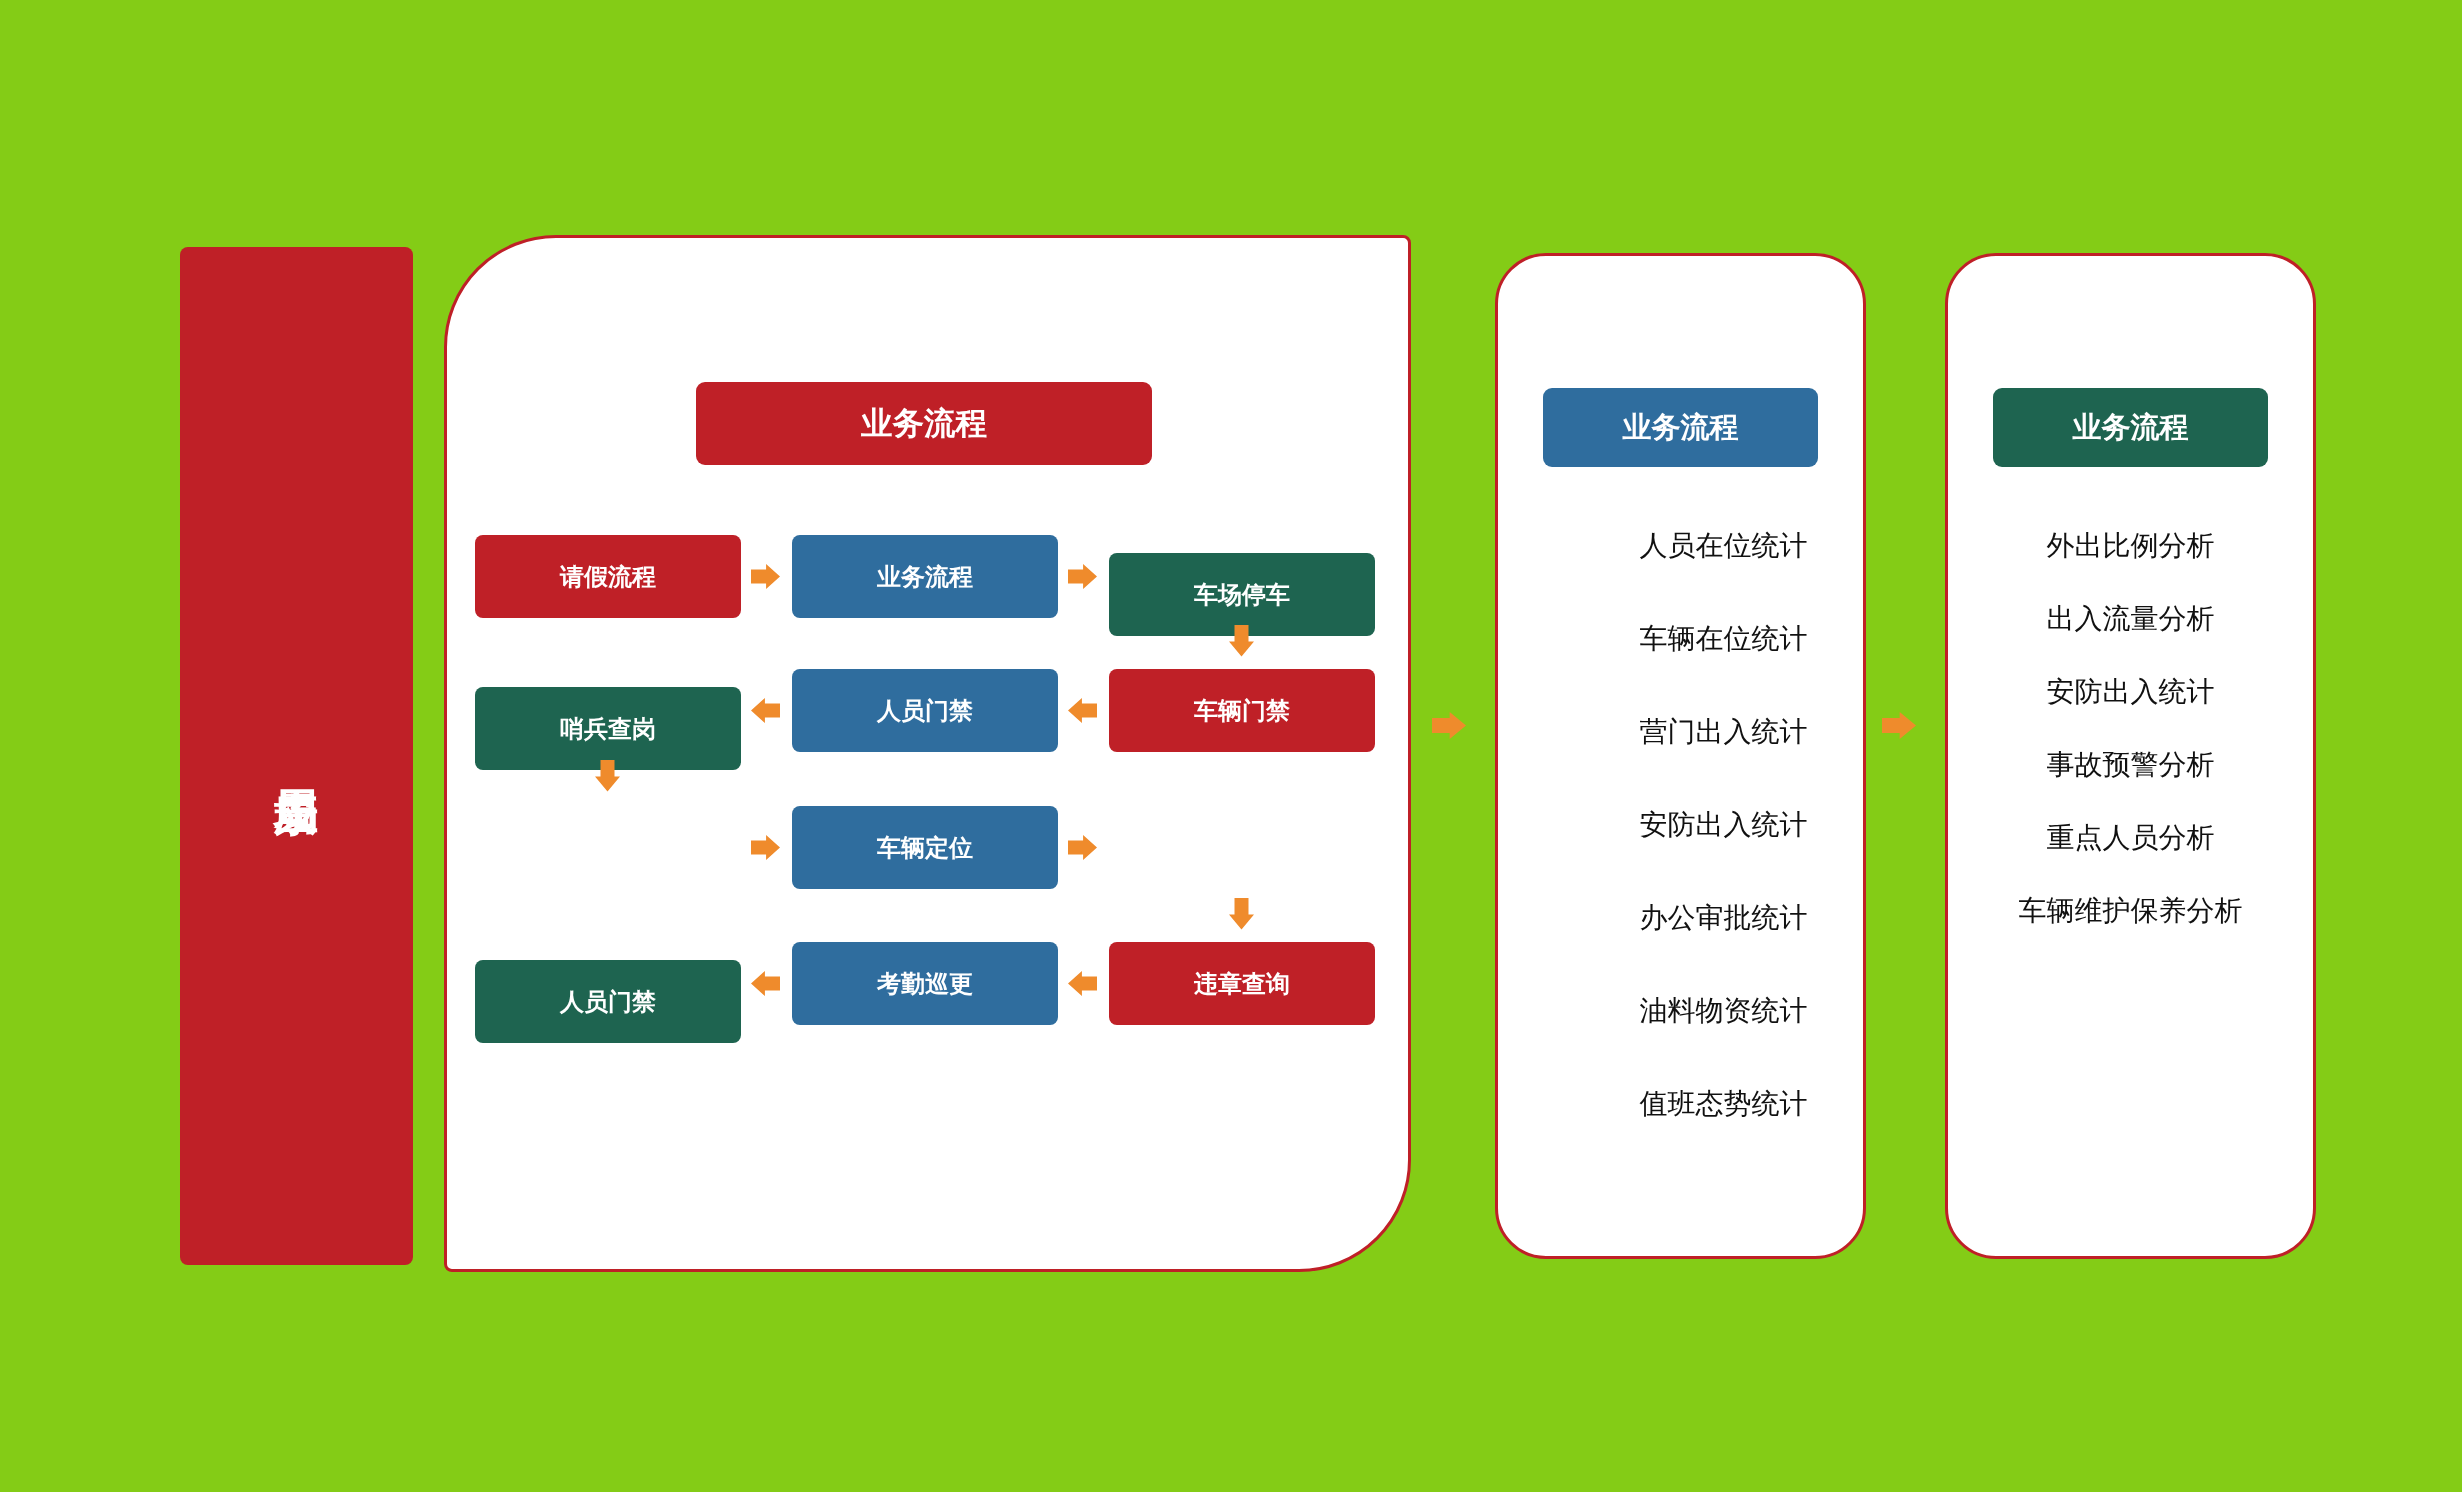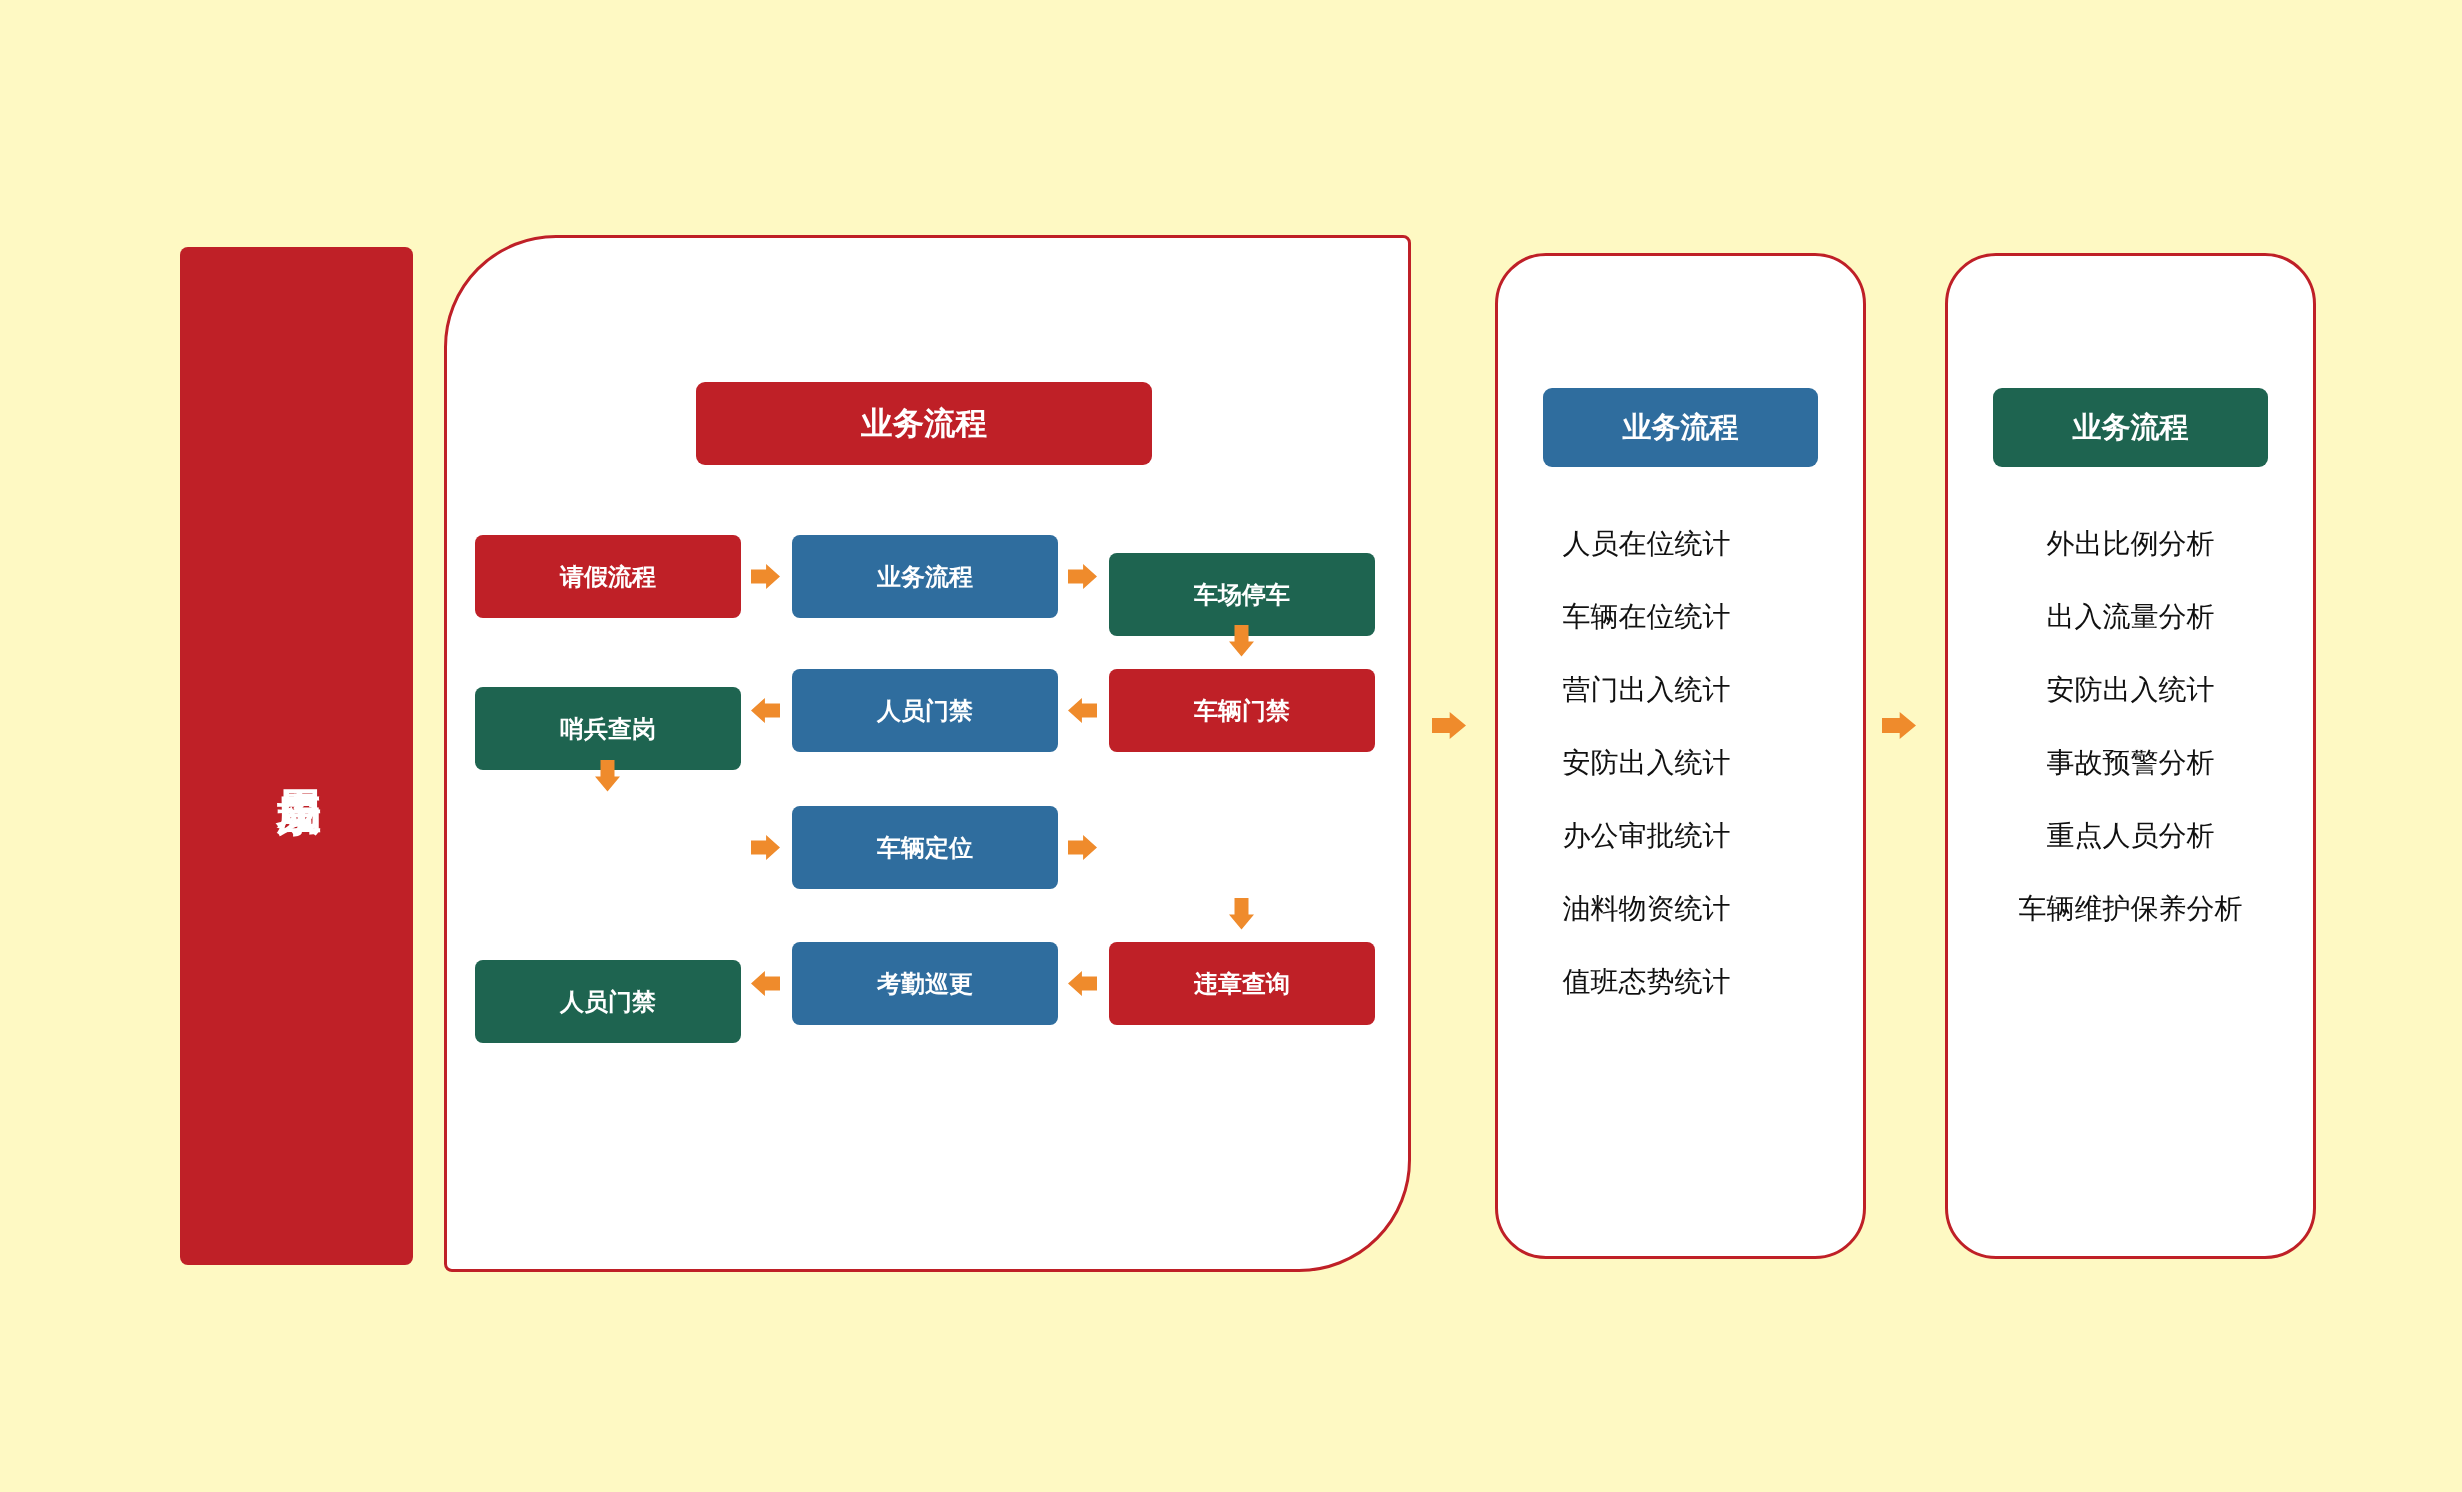--- a/index.html
+++ b/index.html
@@ -8,23 +8,22 @@
     padding: 0;
     background: #ffffff;
   }
   body {
     font-family: "Liberation Sans", "DejaVu Sans", sans-serif;
   }
   #canvas {
     position: relative;
     width: 2462px;
     height: 1493px;
-    background: #fef9c3;
+    background: #84cc16;
     overflow: hidden;
-    font-family: Liberation Mono, monospace;
   }
 
   
   .side-banner {
     position: absolute;
     left: 180px;
     top: 247px;
     width: 233px;
     height: 1018px;
     background: #bf2027;
@@ -193,23 +192,24 @@
     gap: 0;
   }
   .list-item {
     color: #111111;
     font-size: 28px;
     line-height: 73px;
     white-space: nowrap;
     font-weight: 400;
   }
   .list-stats {
-    left: 1429px;
+    left: 1506px;
     top: 509px;
     width: 435px;
+    gap: 20px;
   }
   .list-analysis {
     left: 1945px;
     top: 509px;
     width: 371px;
   }
 </style>
 </head>
 <body>
 

